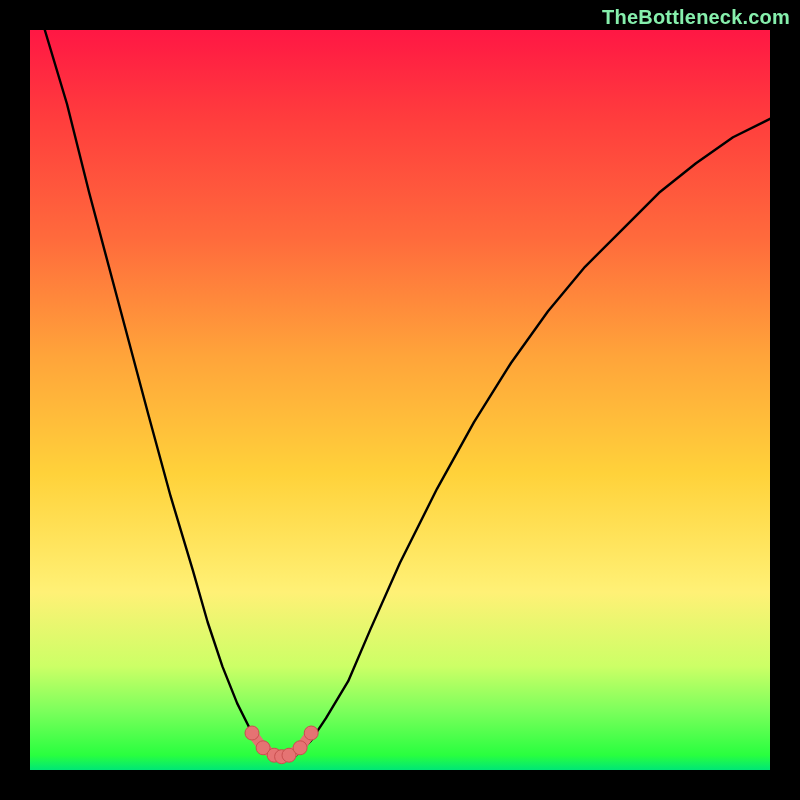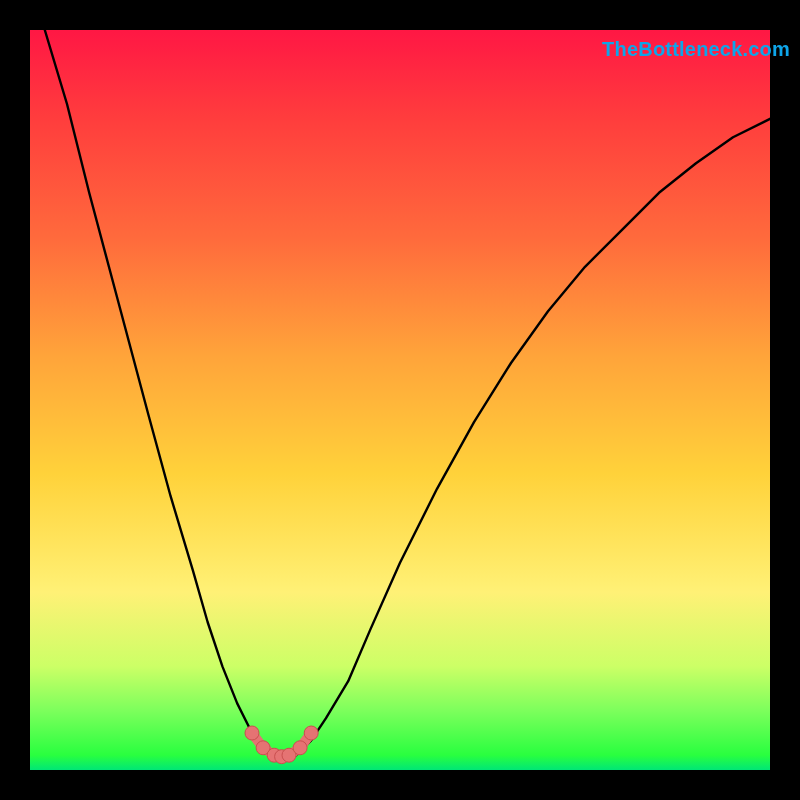--- a/index.html
+++ b/index.html
@@ -30,23 +30,22 @@
     left: 0; top: 0; width: 100%; height: 100%;
     pointer-events: none;
   }
   .watermark {
     position: absolute;
     top: 6px;
     right: 10px;
     font-family: Arial, Helvetica, sans-serif;
     font-size: 20px;
     font-weight: 600;
-    color: #0ea5e9;
+    color: #86efac;
     letter-spacing: 0.2px;
-    margin-top: 32px;
   }
 </style>
 </head>
 <body>
 <div class="wrap">
 
   <div class="plot-area">
     <svg class="curve-svg" viewBox="0 0 740 740" preserveAspectRatio="none">
       <path id="curve-path" fill="none" stroke="#000000" stroke-width="2.4" stroke-linejoin="round" stroke-linecap="round" d="M14.80 0.00 L37.00 74.00 L59.20 162.80 L88.80 273.80 L118.40 384.80 L140.60 466.20 L162.80 540.20 L177.60 592.00 L192.40 636.40 L207.20 673.40 L222.00 703.00 L229.40 717.80 L244.20 725.20 L255.30 728.90 L266.40 725.20 L281.20 710.40 L296.00 688.20 L318.20 651.20 L340.40 599.40 L370.00 532.80 L407.00 458.80 L444.00 392.20 L481.00 333.00 L518.00 281.20 L555.00 236.80 L592.00 199.80 L629.00 162.80 L666.00 133.20 L703.00 107.30 L740.00 88.80"></path>
       <g id="markers-group">

